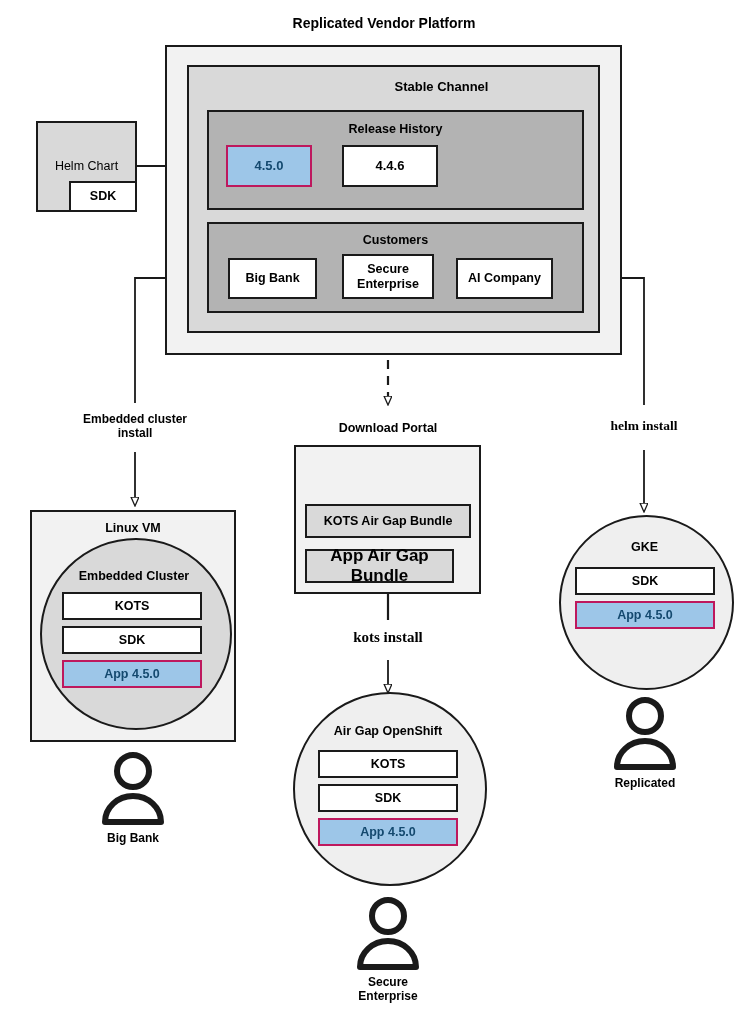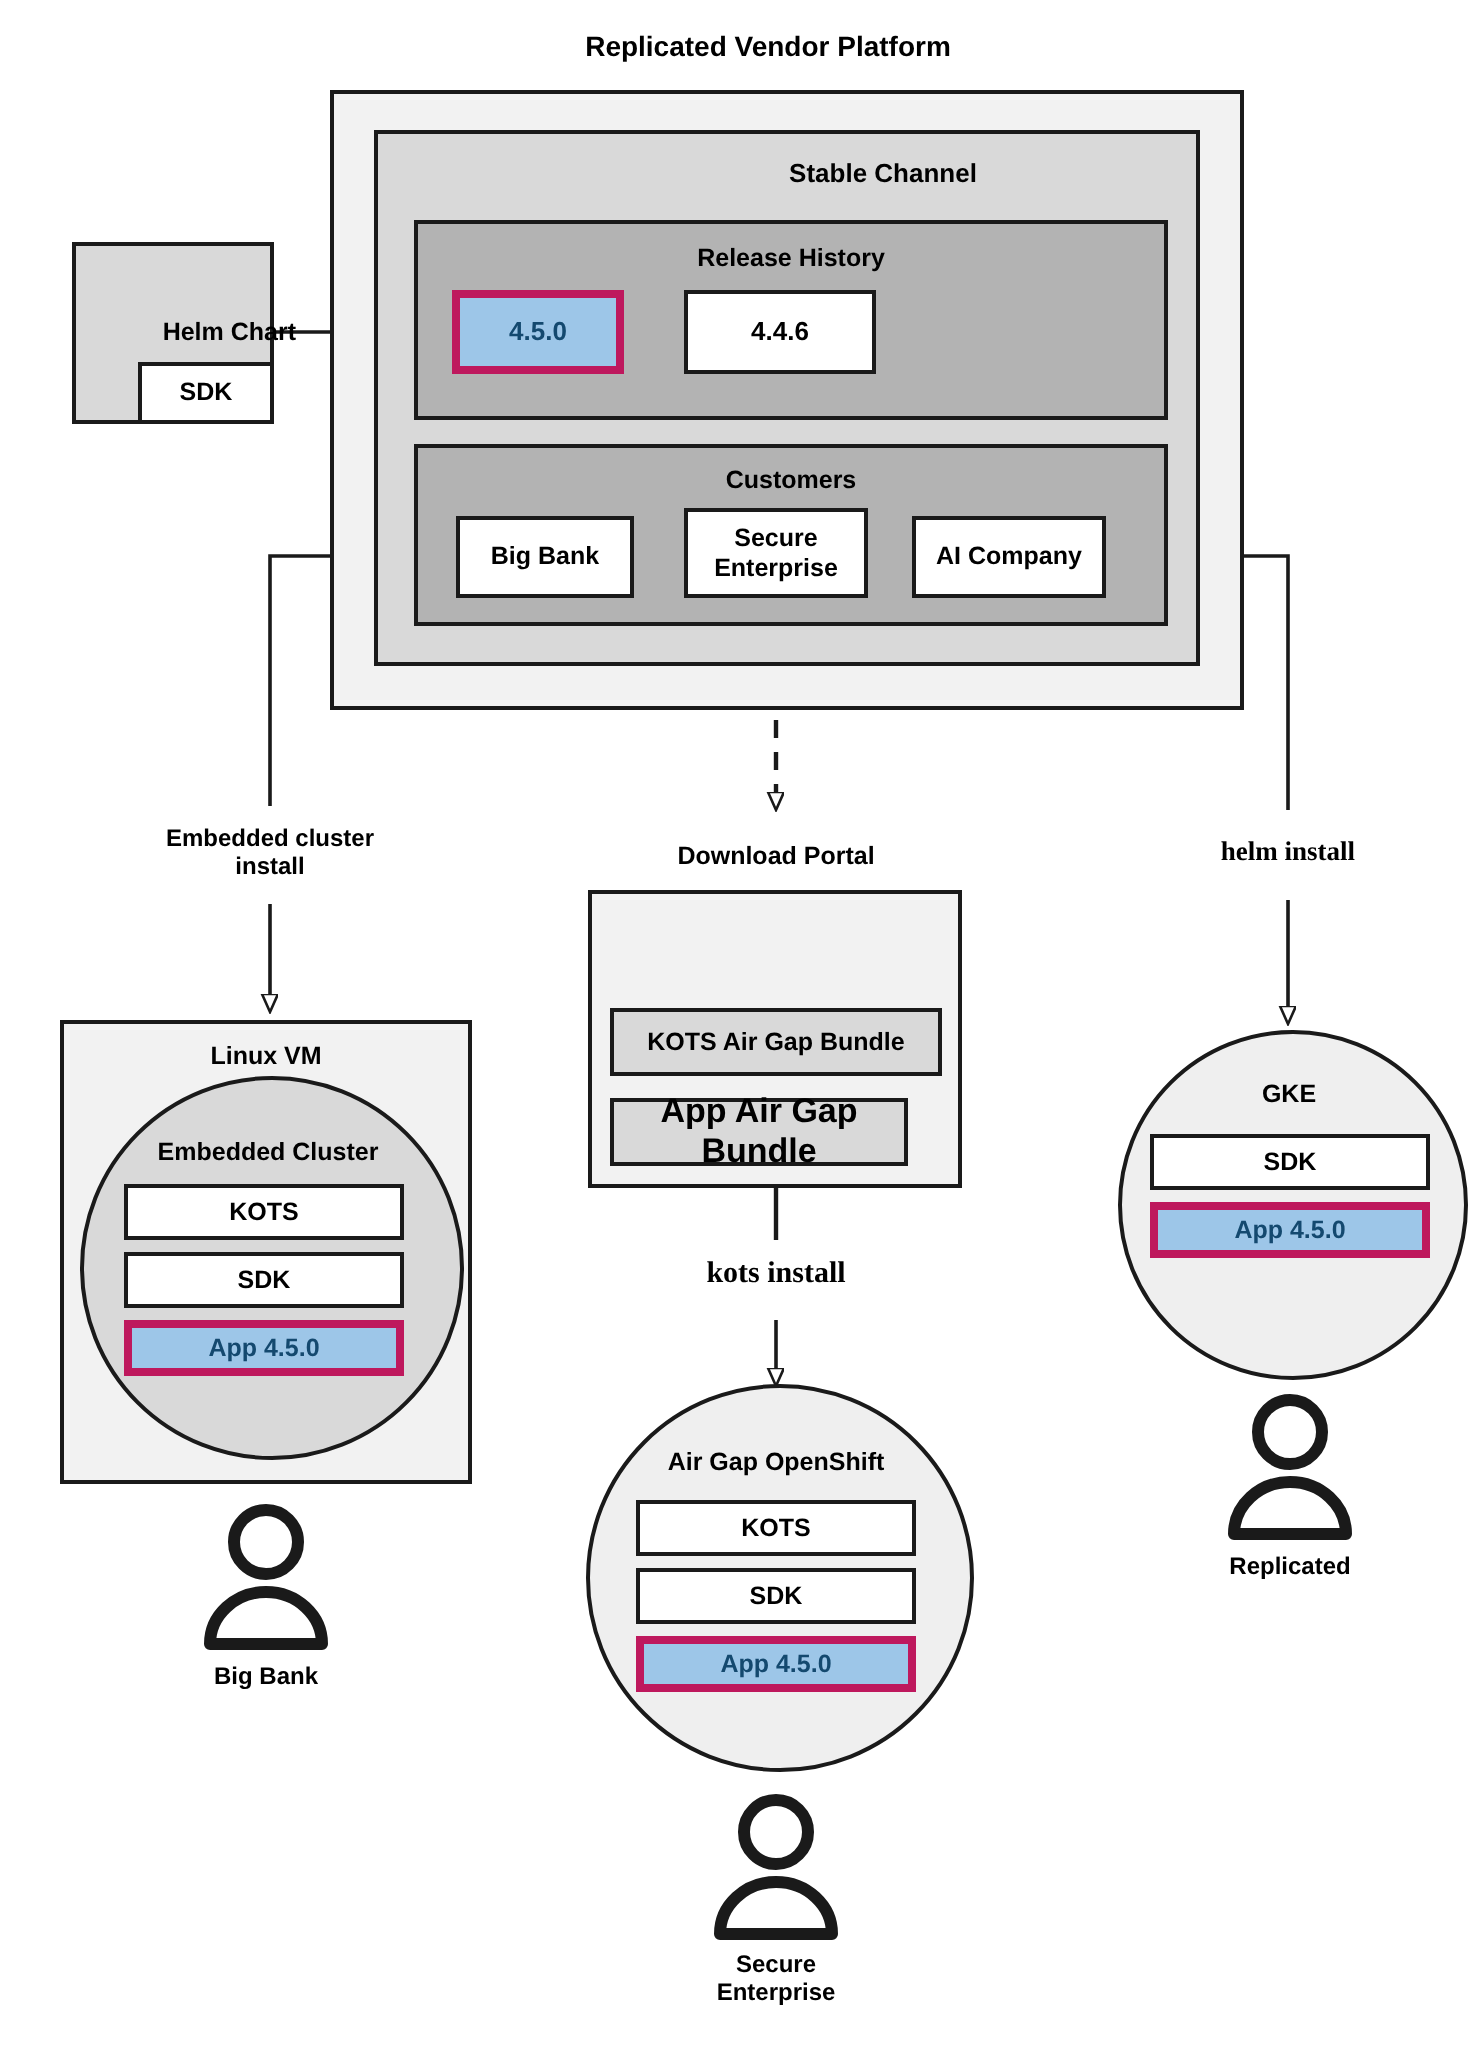--- a/index.html
+++ b/index.html
@@ -9,21 +9,21 @@
   svg.layer{position:absolute;left:0;top:0;width:734px;height:1026px;pointer-events:none;}
   .node{position:absolute;box-sizing:border-box;display:flex;align-items:center;
         justify-content:center;text-align:center;font-weight:bold;line-height:1.15;}
   .title-lbl{position:absolute;font-weight:bold;text-align:center;line-height:1.2;}
   .mono{font-family:Liberation Serif, serif;font-weight:bold;letter-spacing:0;}
   .boxed{border:2px solid #1a1a1a;}
   .grey1{background:#f2f2f2;}
   .grey2{background:#d9d9d9;}
   .grey3{background:#b3b3b3;}
   .white{background:#ffffff;}
-  .blue{background:#9dc6e8;border:4px solid #be185d;color:#14496f;}
+  .blue{background:#9dc6e8;border:2px solid #be185d;color:#14496f;}
   .grpheader{position:absolute;width:100%;text-align:center;font-weight:bold;}
   .persona{position:absolute;}
 </style>
 </head>
 <body>
 
 <div id="stage">
 
   <svg class="layer" viewBox="0 0 734 1026">
     <defs>
@@ -70,22 +70,22 @@
   </div>
 
   <div class="node boxed white" style="left:211px;top:258px;width:89px;height:41px;font-size:12.5px;">Big Bank</div>
 
   <div class="node boxed white" style="left:325px;top:254px;width:92px;height:45px;font-size:12.5px;white-space:pre-line;">Secure
 Enterprise</div>
 
   <div class="node boxed white" style="left:439px;top:258px;width:97px;height:41px;font-size:12.5px;">AI Company</div>
 
   <div class="node boxed grey2" style="left:19px;top:121px;width:101px;height:91px;display:block;">
-    <div style="position:absolute;left:0;top:36px;width:100%;text-align:right;
-                font-size:12.5px;font-weight:bold;padding-left:13px;">Helm Chart</div>
+    <div style="position:absolute;left:0;top:36px;width:100%;text-align:center;
+                font-size:12.5px;font-weight:normal;">Helm Chart</div>
   </div>
   <div class="node boxed white" style="left:52px;top:181px;width:68px;height:31px;font-size:12.5px;">SDK</div>
 
   <div class="title-lbl" style="left:38px;top:412px;width:160px;font-size:12px;white-space:pre-line;">Embedded cluster
 install</div>
 
   <div class="title-lbl" style="left:291px;top:421px;width:160px;font-size:12.5px;">Download Portal</div>
 
   <div class="title-lbl mono" style="left:547px;top:418px;width:160px;font-size:13.5px;">helm install</div>
 

